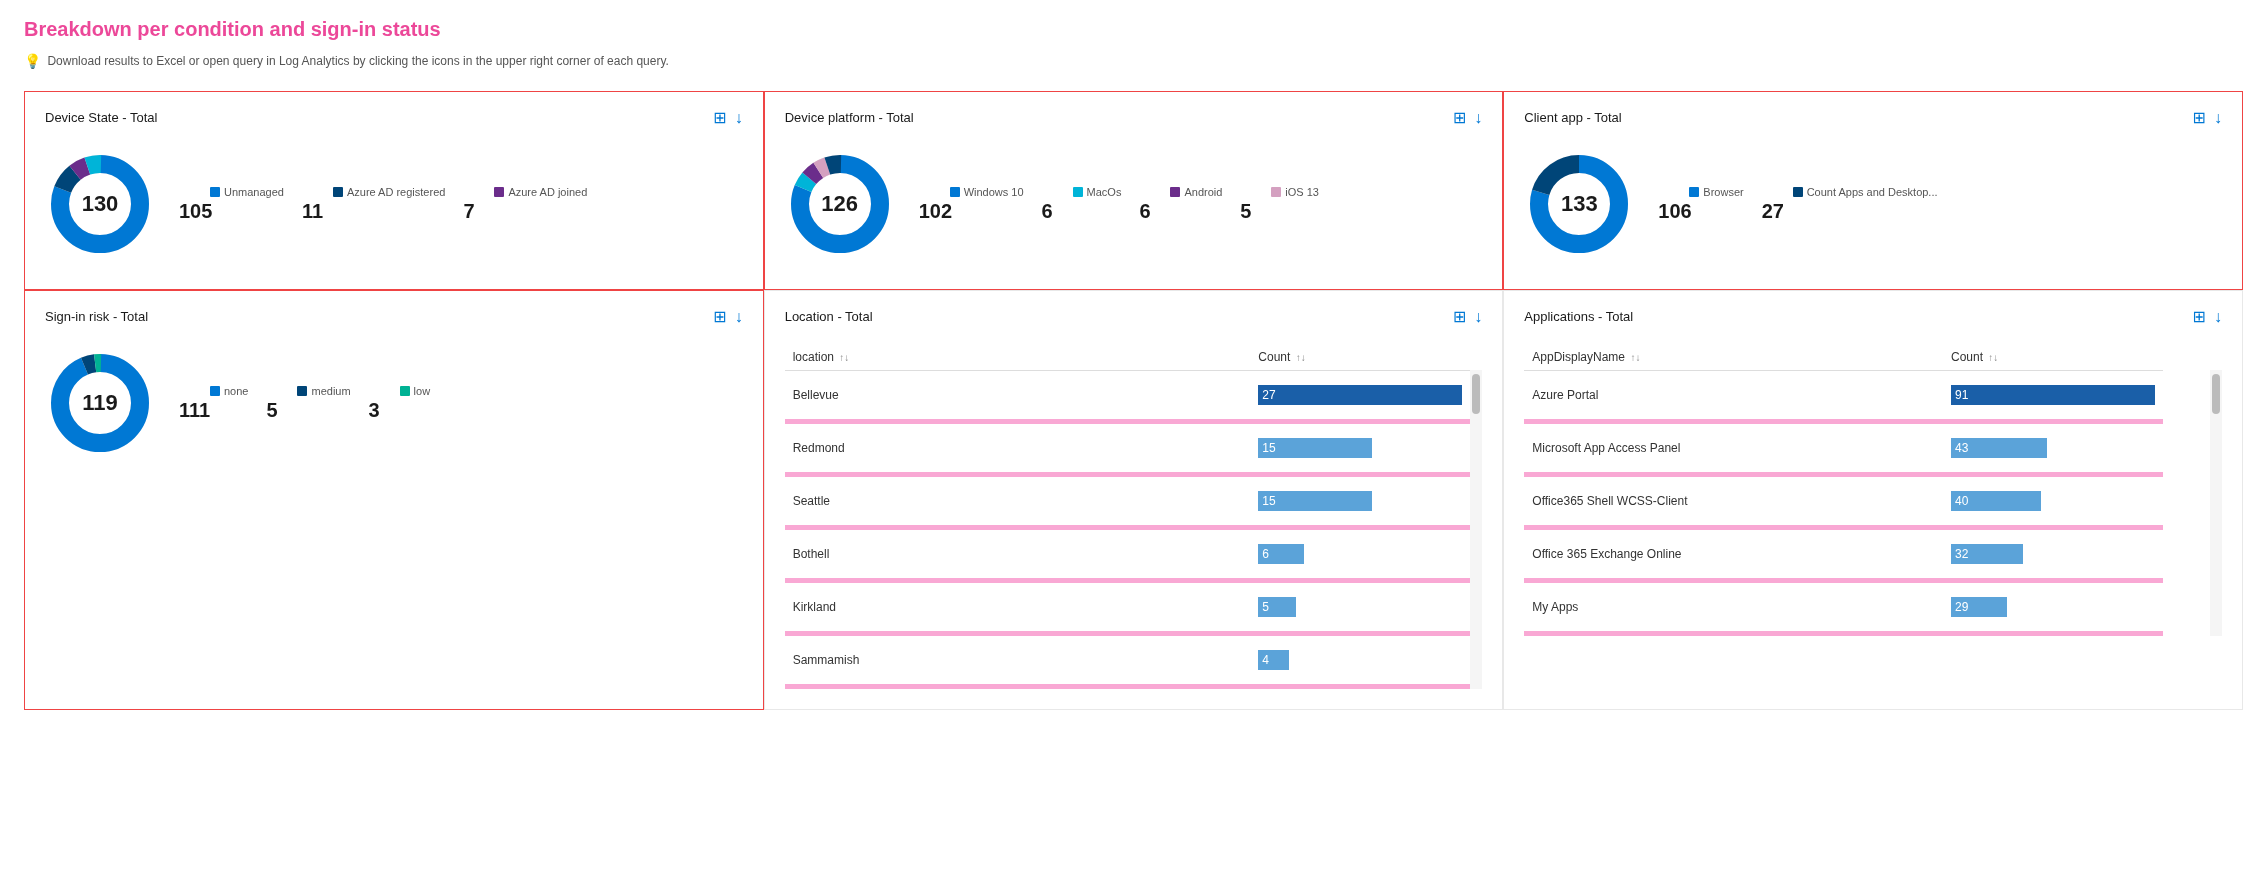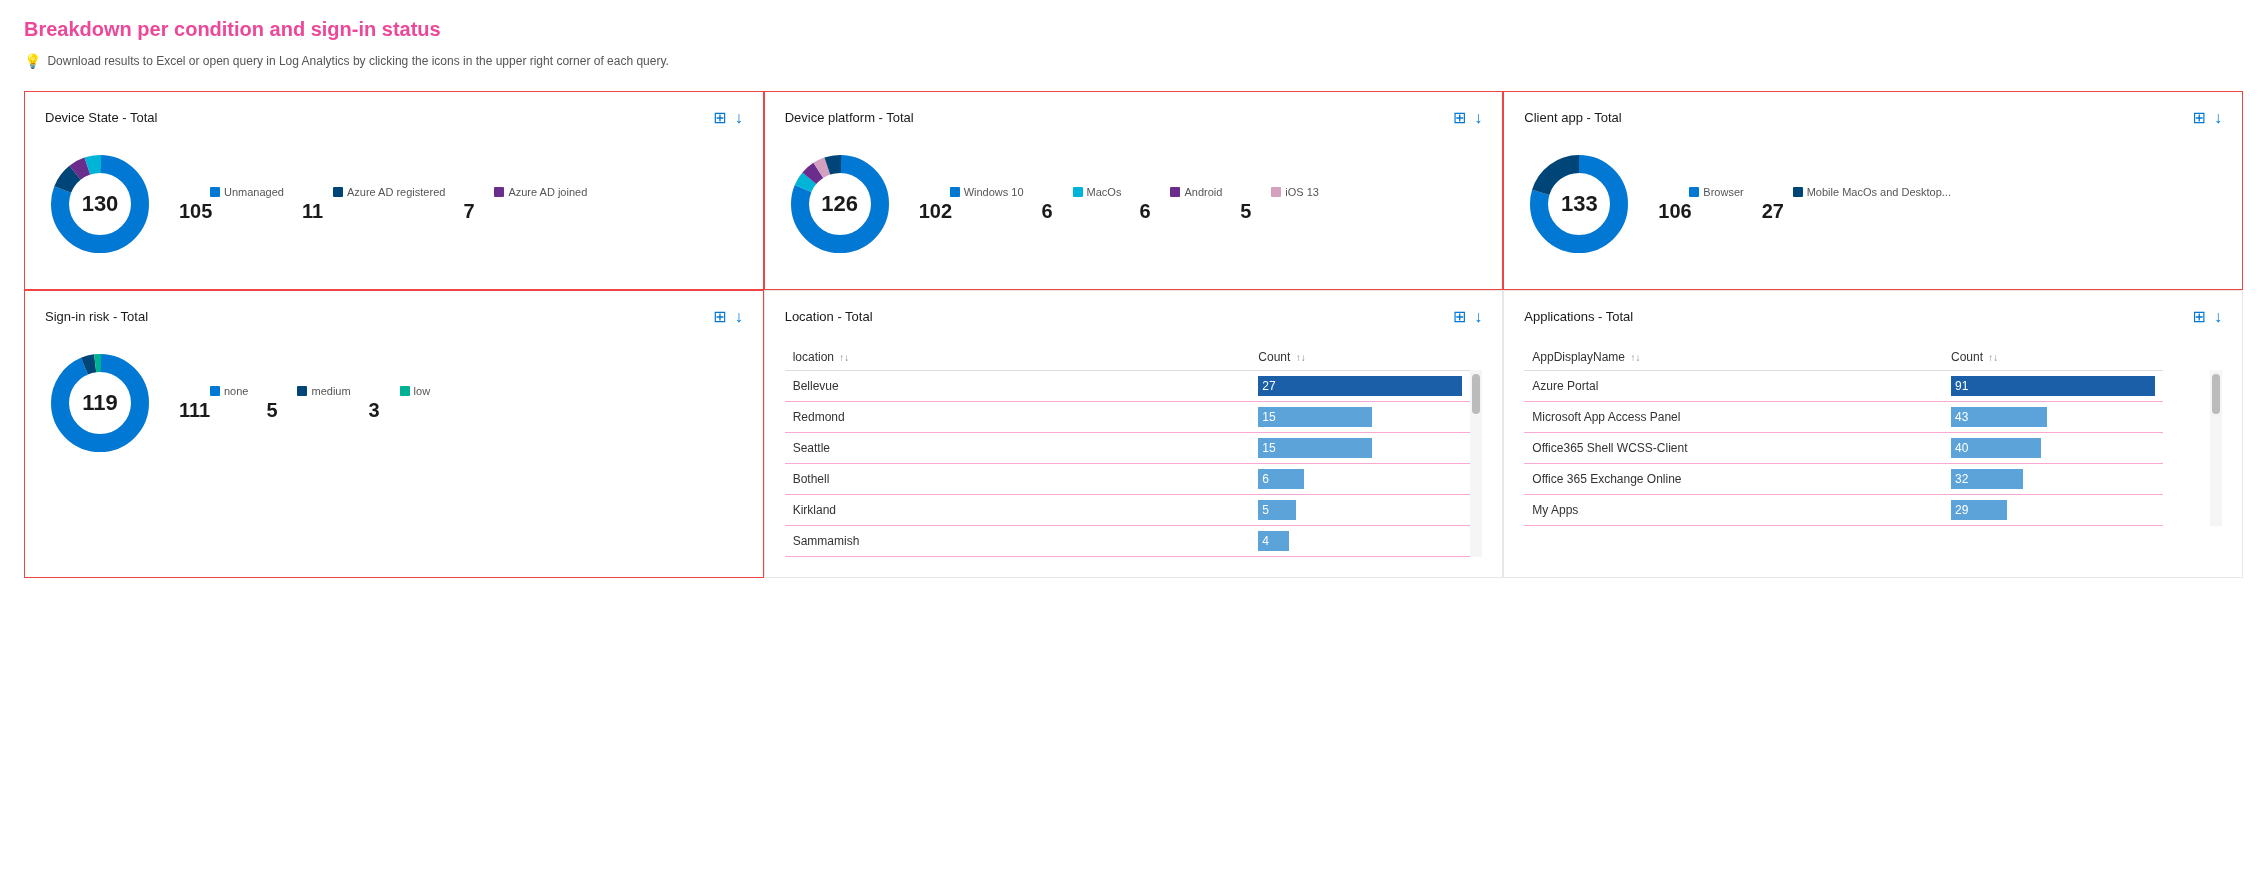--- a/index.html
+++ b/index.html
@@ -139,24 +139,24 @@
     }
     .data-table th {
       text-align: left;
       font-size: 12px;
       font-weight: 400;
       color: #333;
       padding: 6px 8px;
       border-bottom: 1px solid #ddd;
     }
     .data-table td {
-      padding: 5px 8px;
+      padding: 14px 8px;
       font-size: 12px;
       color: #333;
-      border-bottom: 1px solid #f9a8d4;
+      border-bottom: 5px solid #f9a8d4;
       margin-top: 42px;
     }
     .sort-icon {
       font-size: 10px;
       color: #888;
       margin-left: 2px;
     }
     .bar-cell {
       position: relative;
     }
@@ -326,21 +326,21 @@
           <div class="legend-item">
             <div class="legend-label">
               <div class="legend-dot" style="background:#0078d4"></div>
               <span>Browser</span>
             </div>
             <div class="legend-value">106</div>
           </div>
           <div class="legend-item">
             <div class="legend-label">
               <div class="legend-dot" style="background:#004578"></div>
-              <span>Mobile MacOs and Desktop...</span>
+              <span>Count Apps and Desktop...</span>
             </div>
             <div class="legend-value">27</div>
           </div>
         </div>
       </div>
     </div>
   </div>
 
   <div class="dashboard-grid">
 

